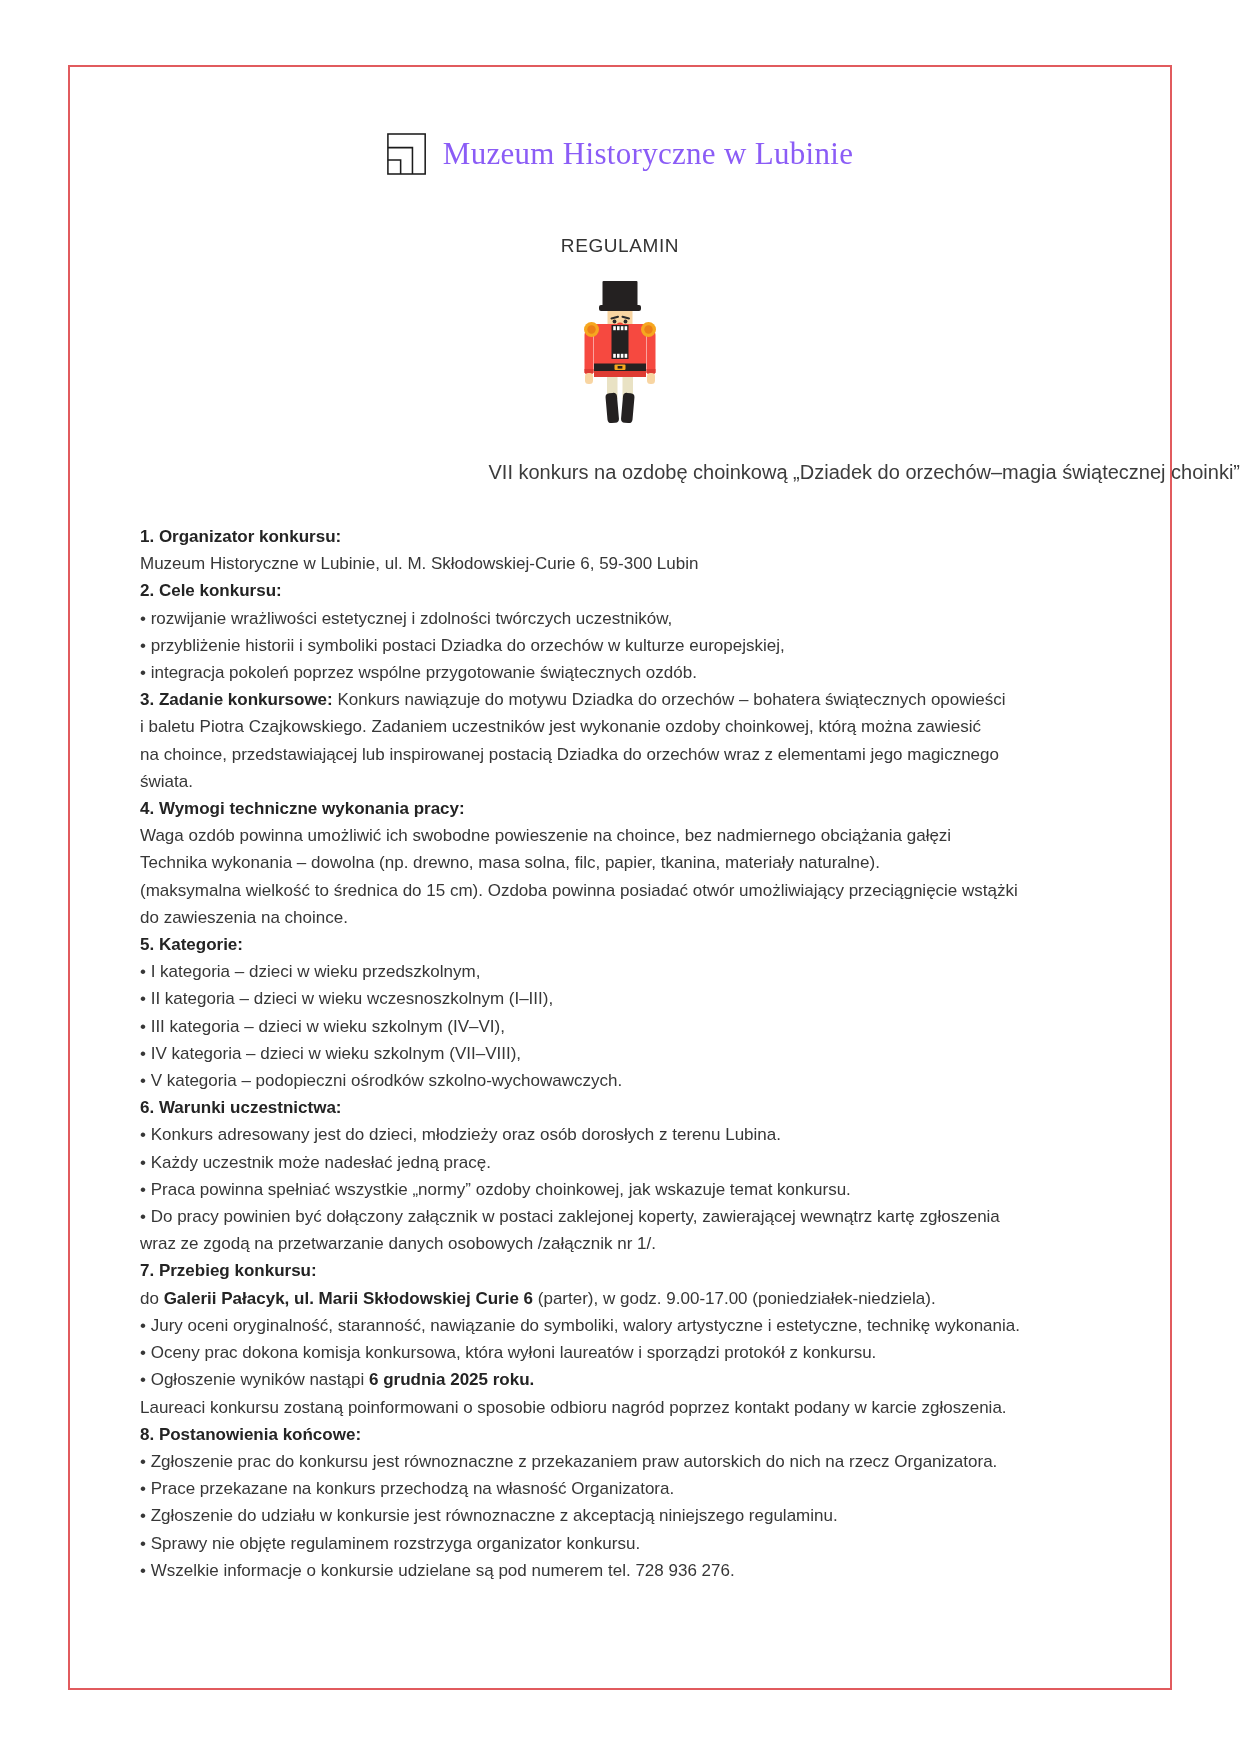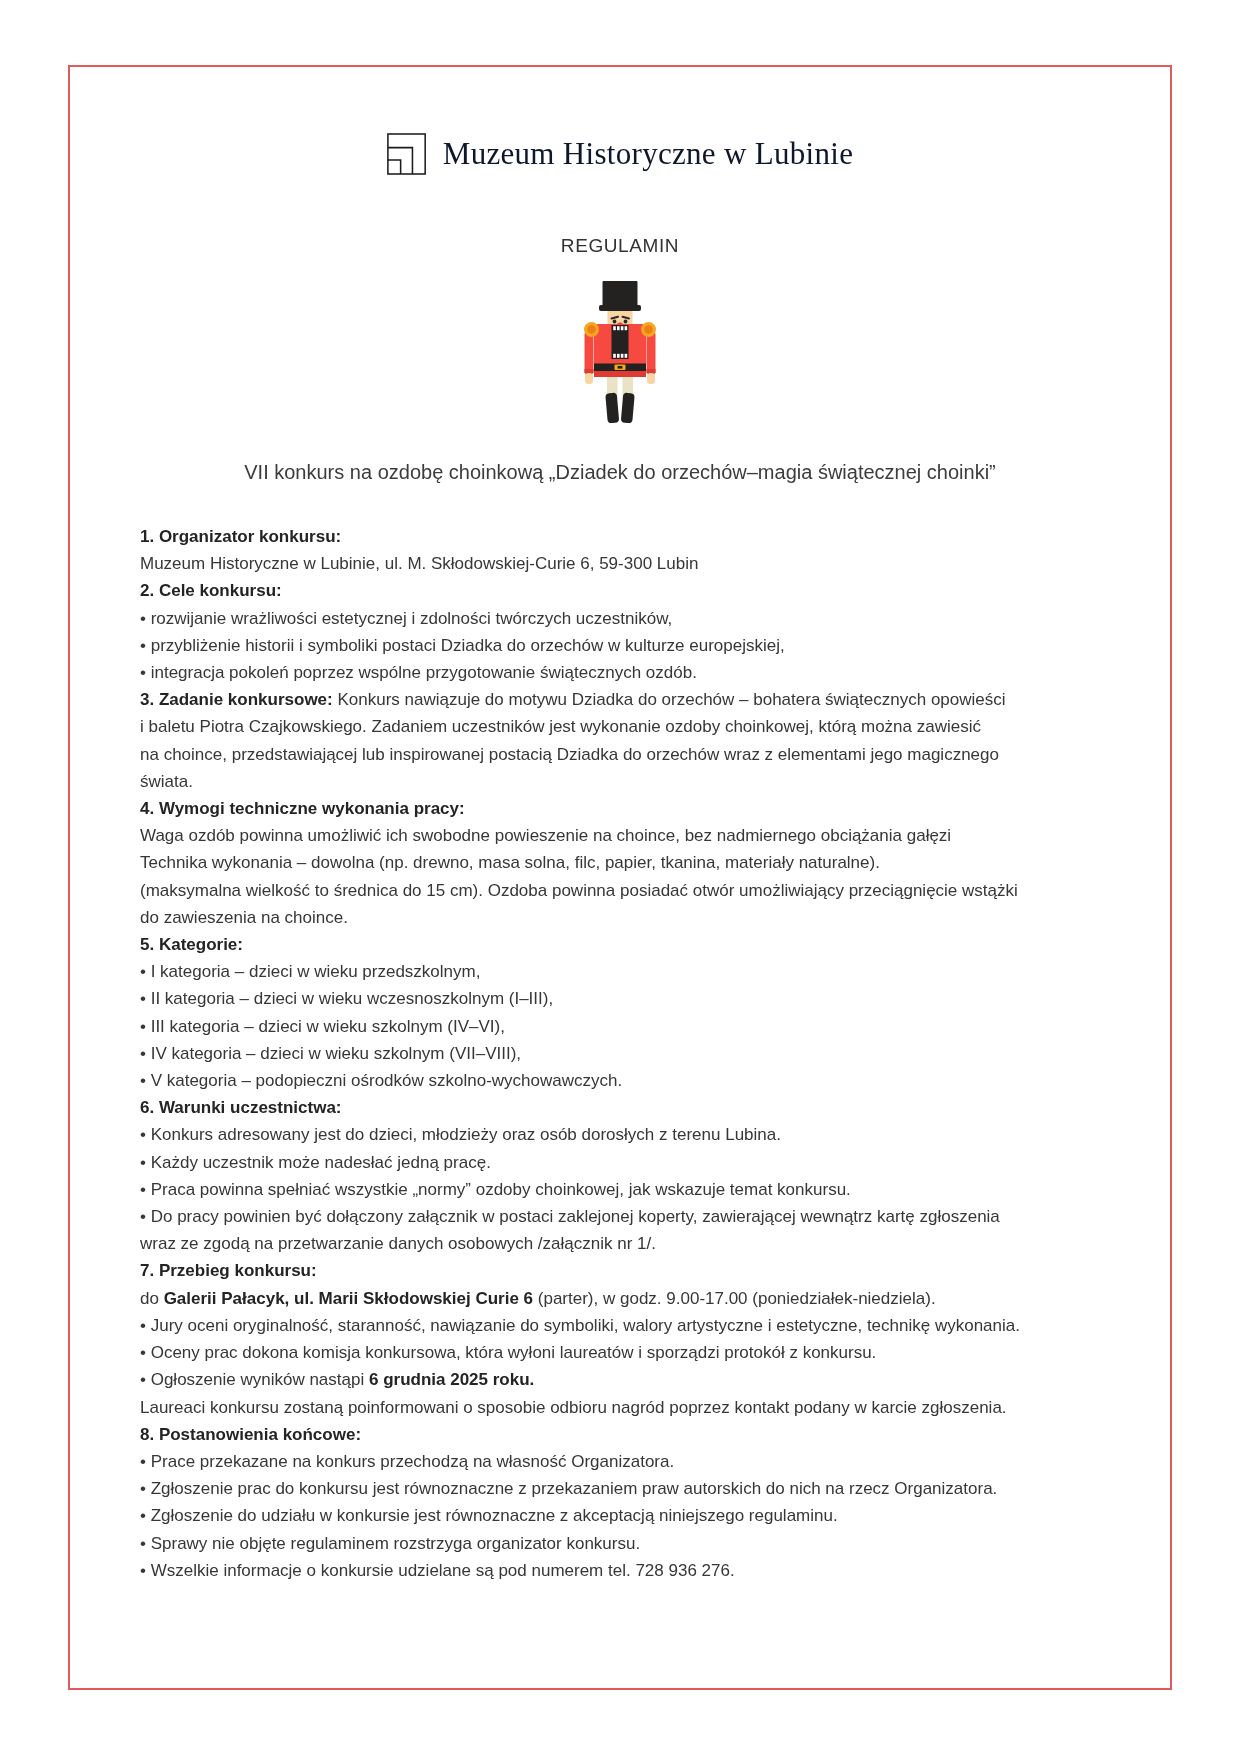--- a/index.html
+++ b/index.html
@@ -24,31 +24,31 @@
     position:absolute;left:68px;top:65px;width:1104px;height:1625px;
     border:2px solid var(--border-red);
   }
   .logo-row{
     position:absolute;top:128px;left:0;right:0;height:52px;
     display:flex;justify-content:center;align-items:center;gap:16px;
   }
   .logo-icon svg{display:block;}
   .logo-text{
     font-family:"Liberation Serif",serif;
-    font-size:31px;color:#0f172a;letter-spacing:0.3px;white-space:nowrap;
+    font-size:31px;color:#8b5cf6;letter-spacing:0.3px;white-space:nowrap;
   }
   .doc-type{
     position:absolute;top:215px;left:0;right:0;text-align:center;
     font-size:19px;color:#333333;letter-spacing:0.6px;margin-top:20px;
   }
   .nutcracker{
     position:absolute;top:281px;left:50%;transform:translateX(-50%);
   }
   .doc-title{
-    position:absolute;top:461px;left:0;right:0;text-align:center;
+    position:absolute;top:461px;left:0;right:0;text-align:right;
     font-size:20px;color:#3c3c3c;white-space:nowrap;
   }
   .doc-body{
     position:absolute;top:523px;left:103px;right:98px;
     font-size:17px;line-height:27.2px;color:var(--text);margin-left:37px;
   }
   .doc-body p{white-space:nowrap;}
   .doc-body .b{font-weight:700;color:var(--heading);}
 </style>
 </head>
@@ -152,19 +152,19 @@
       <p><span>• Praca powinna spełniać wszystkie „normy” ozdoby choinkowej, jak wskazuje temat konkursu.</span></p>
       <p><span>• Do pracy powinien być dołączony załącznik w postaci zaklejonej koperty, zawierającej wewnątrz kartę zgłoszenia</span></p>
       <p><span>wraz ze zgodą na przetwarzanie danych osobowych /załącznik nr 1/.</span></p>
       <p><span class="b">7. Przebieg konkursu:</span></p>
       <p><span>do </span><span class="b">Galerii Pałacyk, ul. Marii Skłodowskiej Curie 6</span><span> (parter), w godz. 9.00-17.00 (poniedziałek-niedziela).</span></p>
       <p><span>• Jury oceni oryginalność, staranność, nawiązanie do symboliki, walory artystyczne i estetyczne, technikę wykonania.</span></p>
       <p><span>• Oceny prac dokona komisja konkursowa, która wyłoni laureatów i sporządzi protokół z konkursu.</span></p>
       <p><span>• Ogłoszenie wyników nastąpi </span><span class="b">6 grudnia 2025 roku.</span></p>
       <p><span>Laureaci konkursu zostaną poinformowani o sposobie odbioru nagród poprzez kontakt podany w karcie zgłoszenia.</span></p>
       <p><span class="b">8. Postanowienia końcowe:</span></p>
+      <p><span>• Zgłoszenie prac do konkursu jest równoznaczne z przekazaniem praw autorskich do nich na rzecz Organizatora.</span></p>
       <p><span>• Prace przekazane na konkurs przechodzą na własność Organizatora.</span></p>
-      <p><span>• Zgłoszenie prac do konkursu jest równoznaczne z przekazaniem praw autorskich do nich na rzecz Organizatora.</span></p>
       <p><span>• Zgłoszenie do udziału w konkursie jest równoznaczne z akceptacją niniejszego regulaminu.</span></p>
       <p><span>• Sprawy nie objęte regulaminem rozstrzyga organizator konkursu.</span></p>
       <p><span>• Wszelkie informacje o konkursie udzielane są pod numerem tel. 728 936 276.</span></p>
     </div>
 </div>
 
 </body></html>

